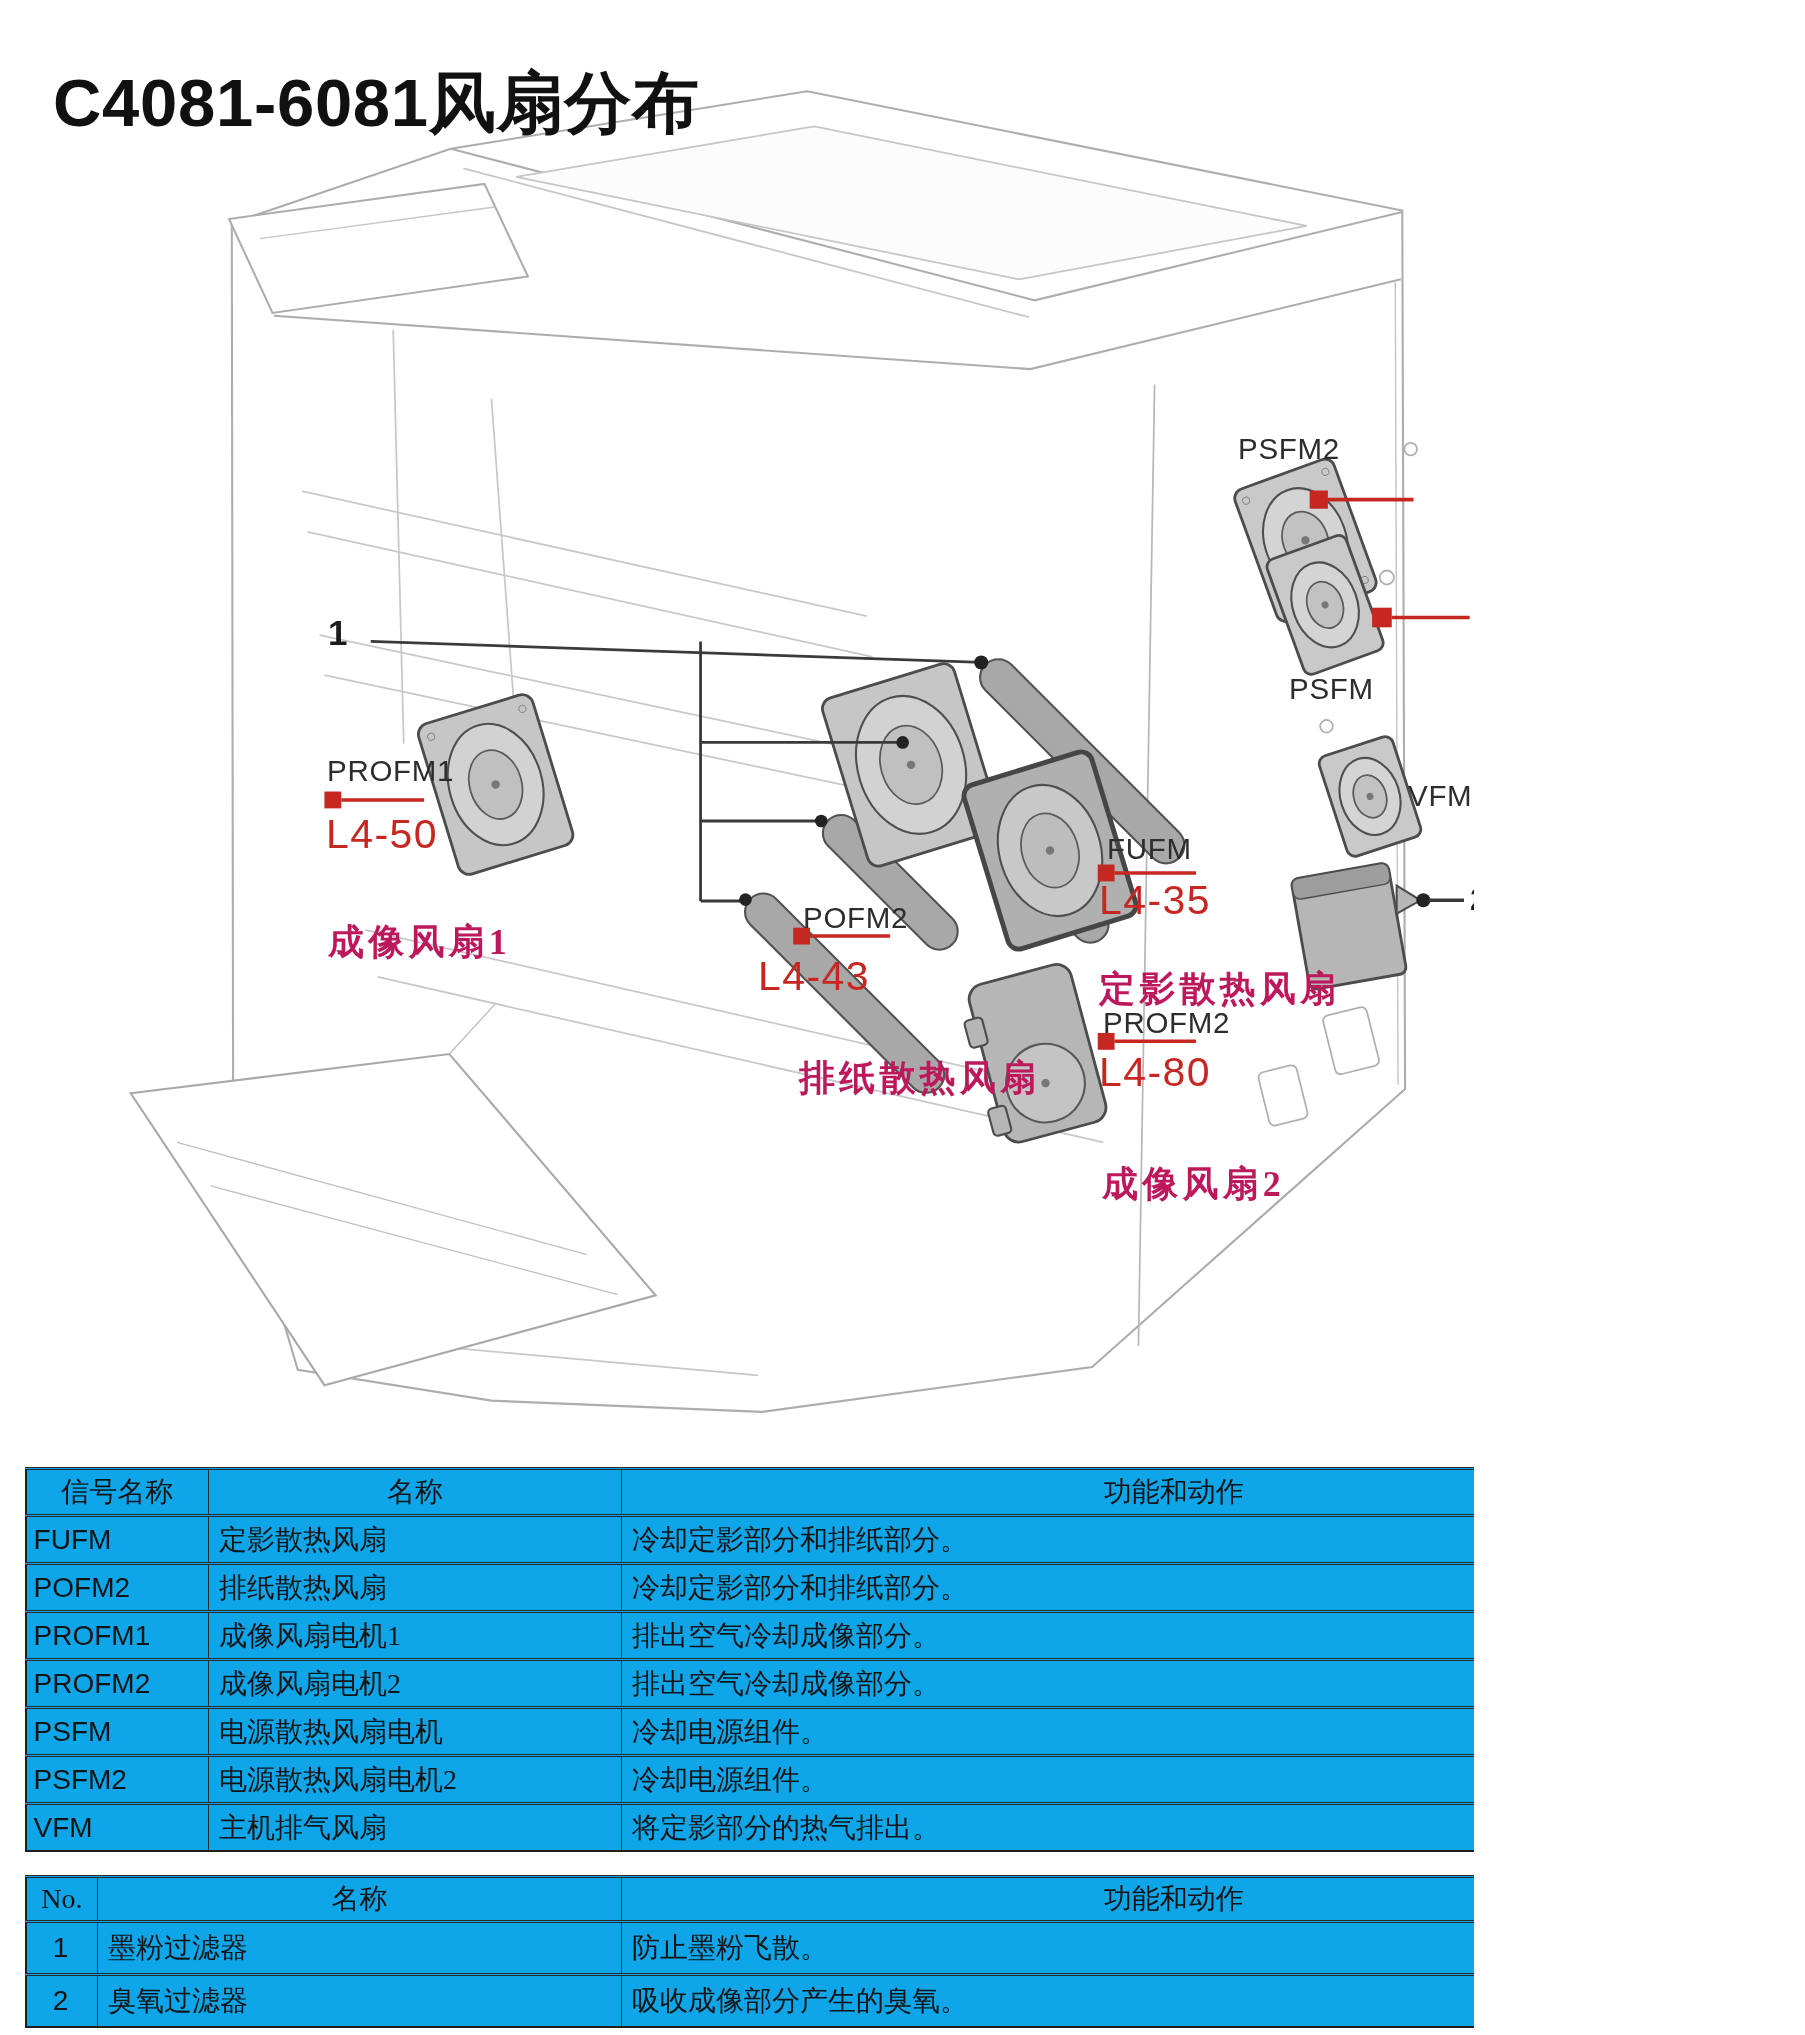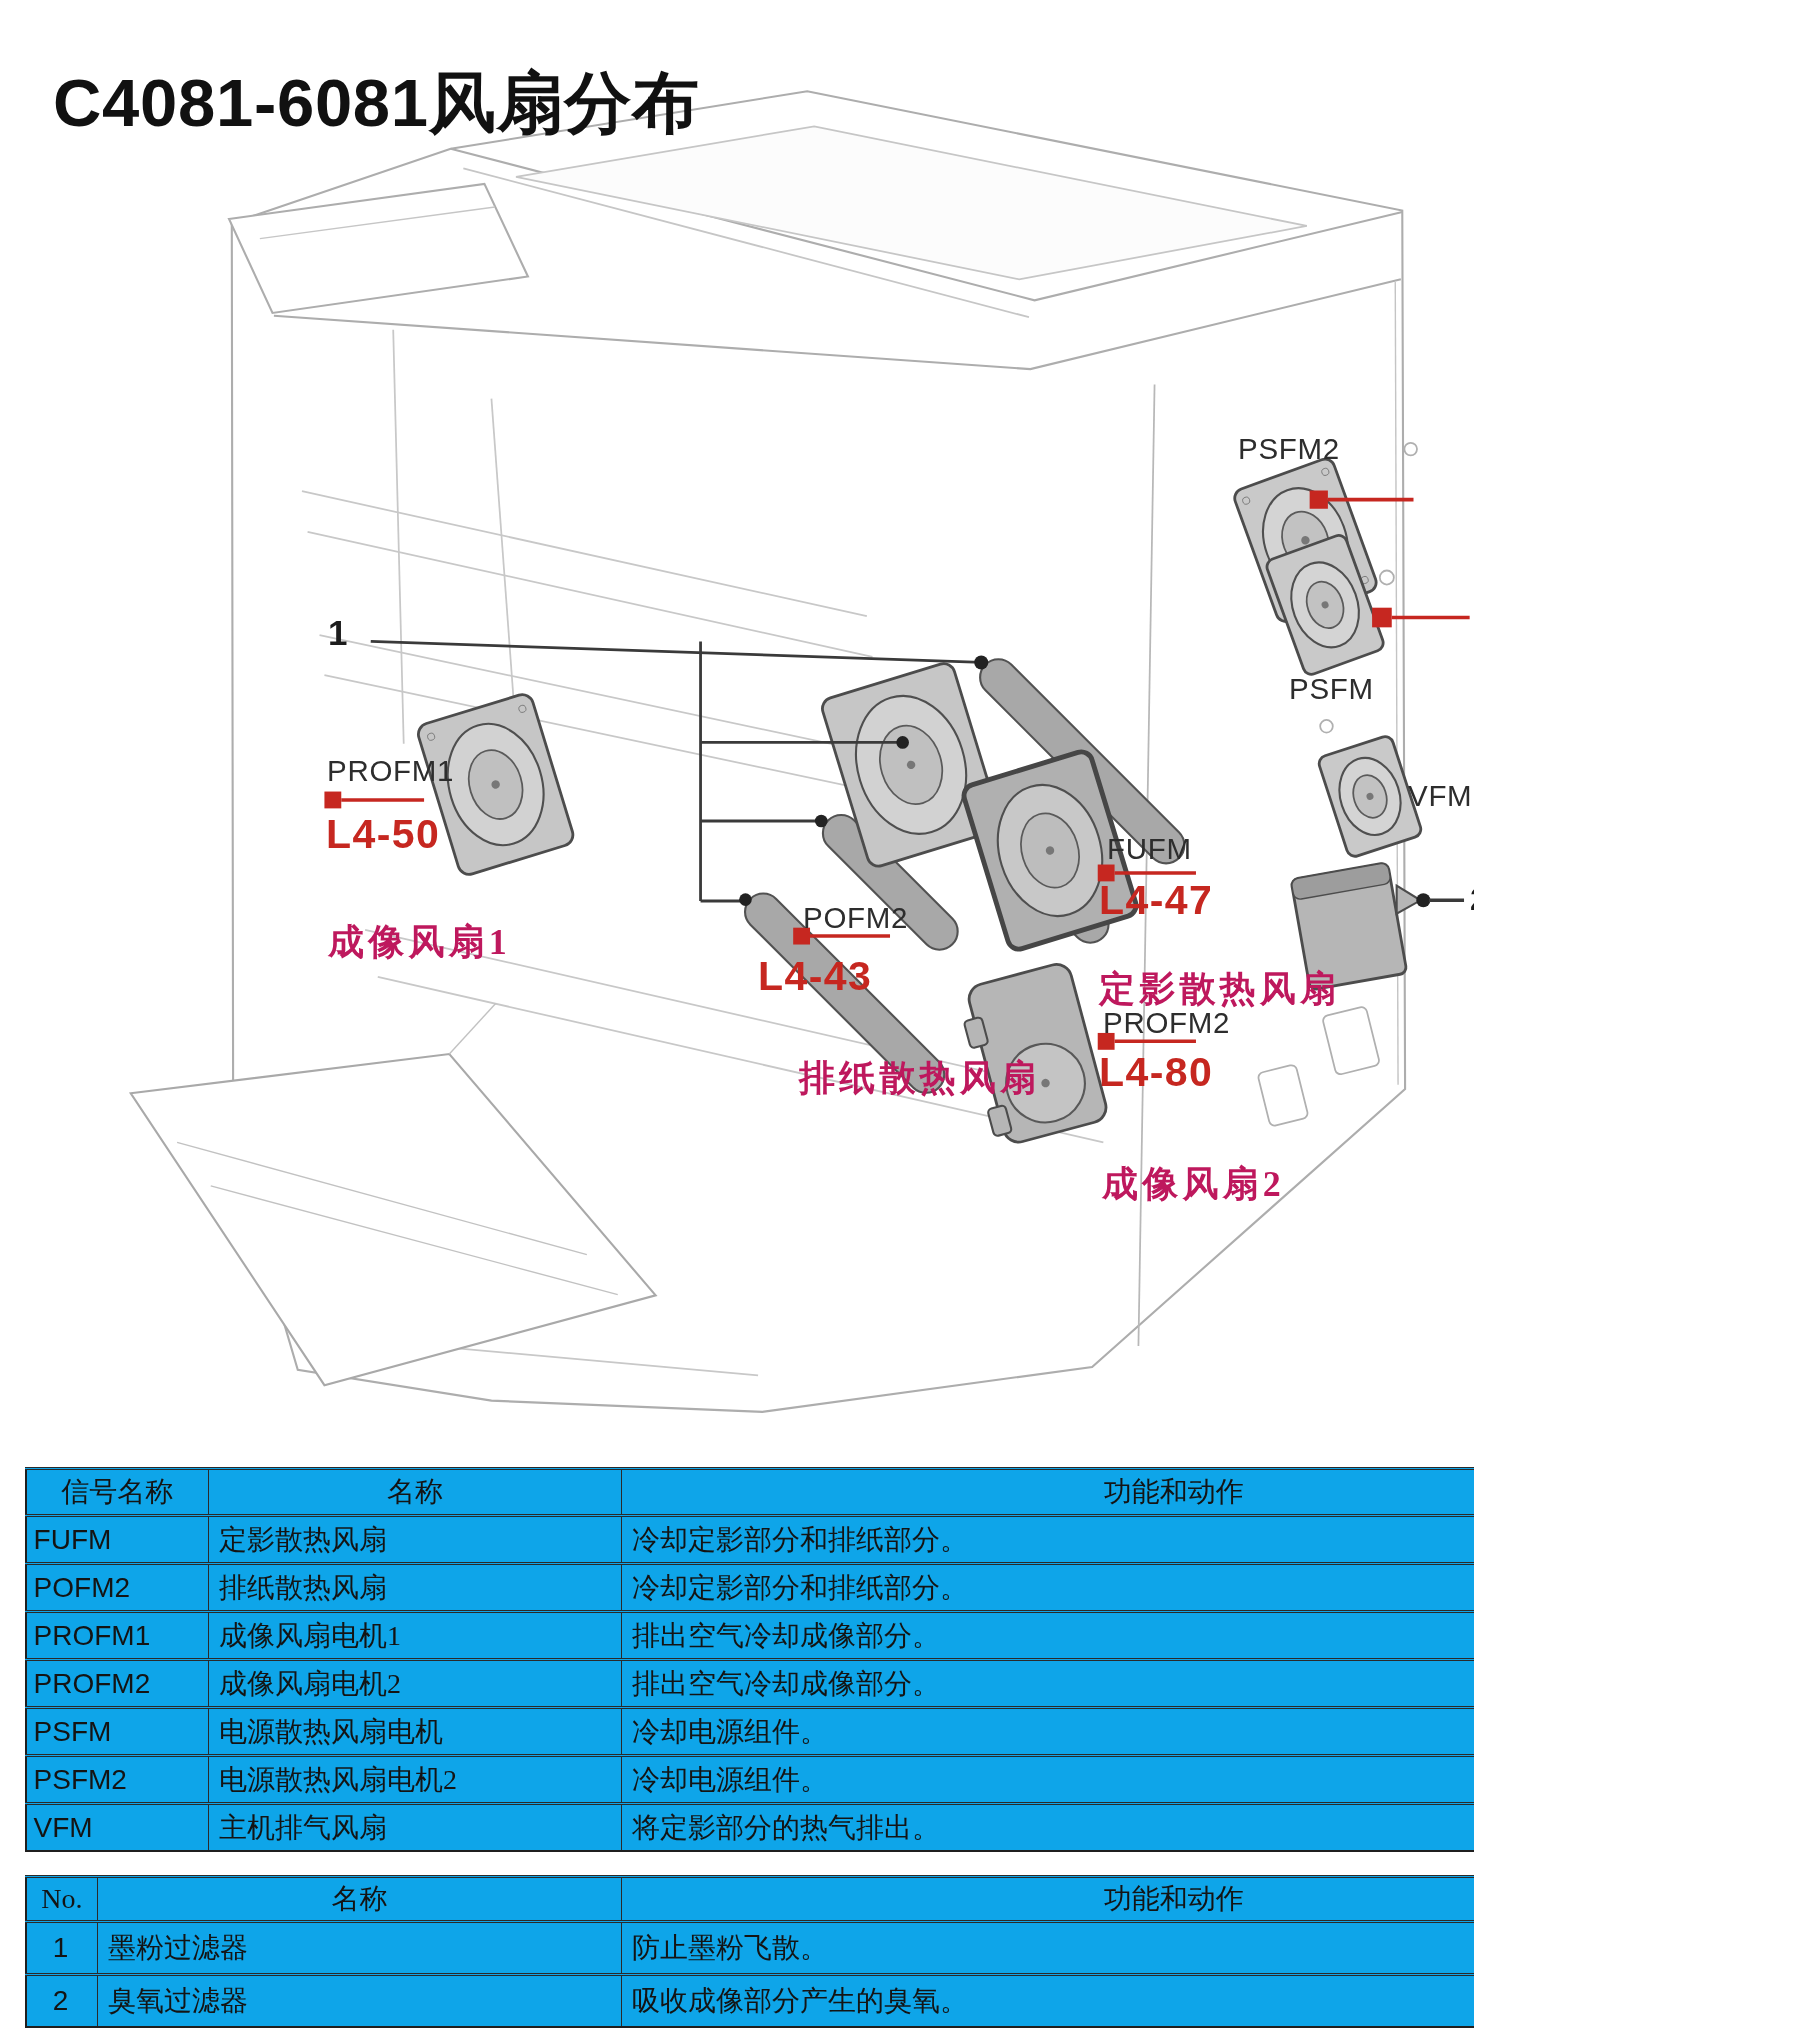--- a/index.html
+++ b/index.html
@@ -3,21 +3,21 @@
 <meta charset="utf-8">
 <style>
   html,body{margin:0;padding:0;background:#ffffff;}
   #page{position:relative;width:1474px;height:2035px;background:#ffffff;overflow:hidden;
         font-family:"Liberation Sans",sans-serif;color:#1a1a1a;}
   #art{position:absolute;left:0;top:0;}
   .abs{position:absolute;white-space:nowrap;}
   .title{font-size:67px;font-weight:bold;letter-spacing:0.7px;color:#111;}
   .plabel{font-size:29.5px;color:#2d2d2d;letter-spacing:0.7px;}
   .callout{font-size:35px;font-weight:bold;color:#1c1c1c;}
-  .redcode{font-size:41px;font-weight:bold;color:#c62720;letter-spacing:1.4px;}
+  .redcode{font-size:41px;font-weight:normal;color:#c62720;letter-spacing:1.4px;}
   .redline-long{font-size:39px;font-weight:bold;color:#c62720;letter-spacing:0.7px;}
   .redname{font-size:36px;font-weight:600;color:#be185d;font-family:"Liberation Serif",serif;letter-spacing:4.2px;margin-top:41px;}
   table.dt{border-collapse:collapse;table-layout:fixed;background:#0ea5e9;
            font-size:28px;color:#141414;}
   table.dt{border:2.8px solid #1f1f1f;}
   table.dt th,table.dt td{border-left:1.4px solid #2a2a2a;border-top:3.5px double #2a2a2a;
            padding:0 9.8px;overflow:hidden;white-space:nowrap;}
   table.dt th{font-weight:normal;text-align:center;font-family:"Liberation Serif",serif;}
   table.dt td{text-align:left;vertical-align:middle;}
   table.dt td.lat{font-family:"Liberation Sans",sans-serif;padding-left:7px;}
@@ -191,21 +191,21 @@
   <div class="abs callout" style="left:1470px;top:881px;font-size:32px;">2</div>
 
   <div class="abs redline-long" style="left:1472px;top:598px;">L4-32电源散热风扇</div>
 
   <div class="abs redcode" style="left:326px;top:811px;">L4-50</div>
   <div class="abs redname" style="left:328px;top:877px;">成像风扇1</div>
 
   <div class="abs redcode" style="left:758px;top:953px;">L4-43</div>
   <div class="abs redname" style="left:799px;top:1013px;">排纸散热风扇</div>
 
-  <div class="abs redcode" style="left:1099px;top:877px;">L4-47</div>
+  <div class="abs redcode" style="left:1099px;top:877px;">L4-35</div>
   <div class="abs redname" style="left:1099px;top:924px;">定影散热风扇</div>
 
   <div class="abs redcode" style="left:1099px;top:1049px;">L4-80</div>
   <div class="abs redname" style="left:1102px;top:1119px;">成像风扇2</div>
 
   <table id="fan-table" class="dt abs" style="left:24.6px;top:1467px;width:1703px;">
     <colgroup>
         <col style="width:183px">
         <col style="width:413px">
         <col>

